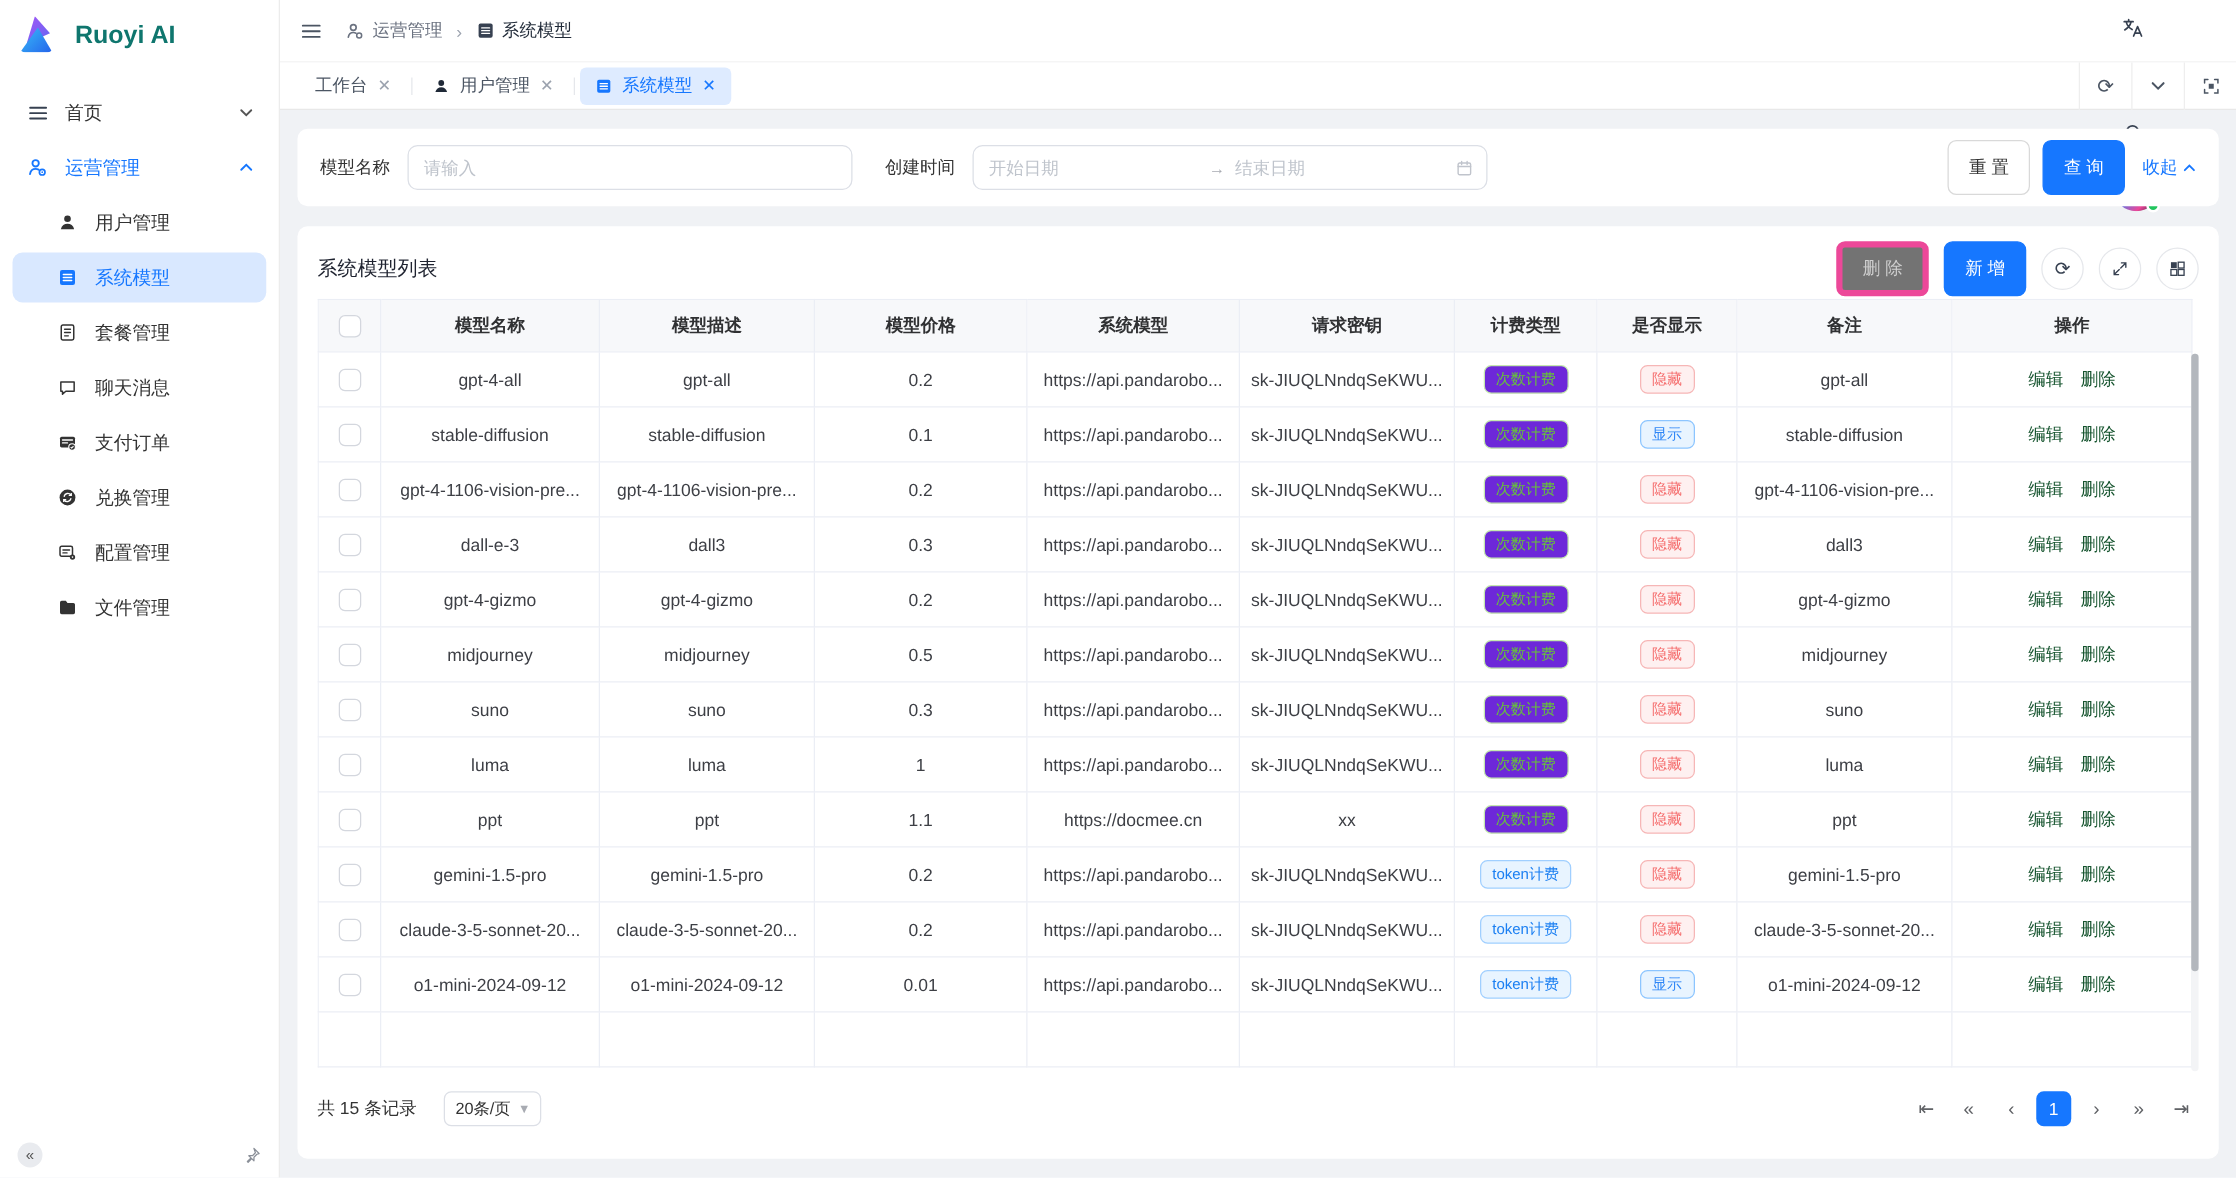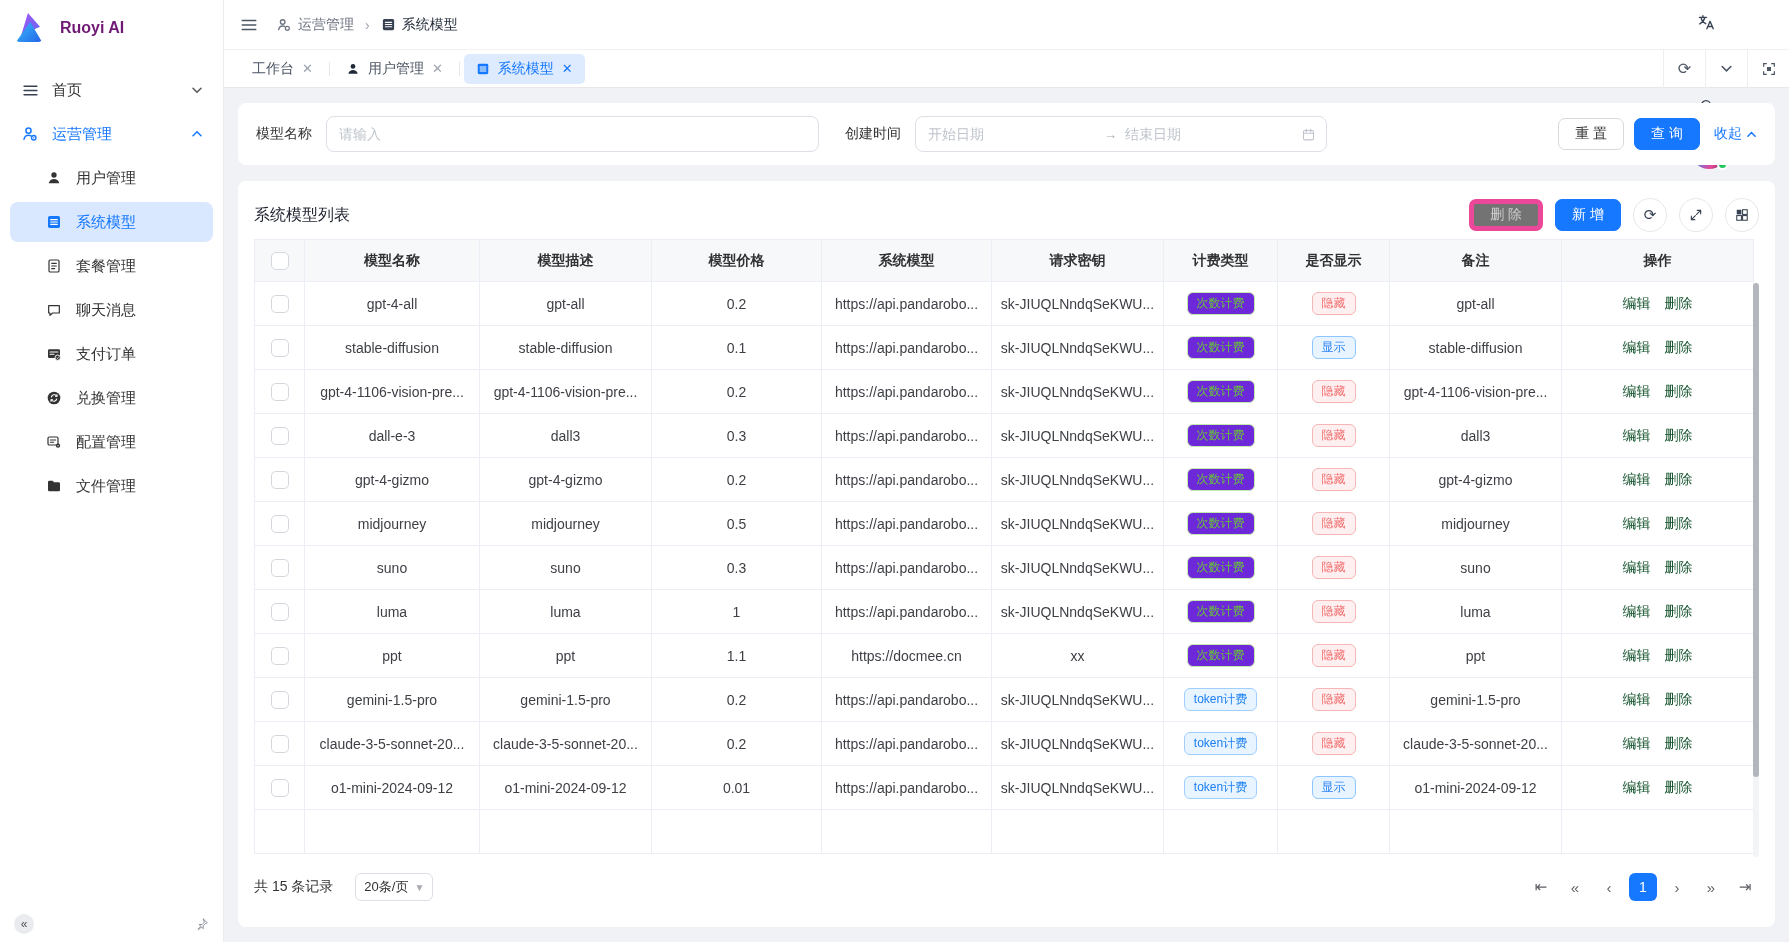--- a/index.html
+++ b/index.html
@@ -6,21 +6,21 @@
     font-family:"Liberation Sans","DejaVu Sans",sans-serif;background:#f0f2f5;color:#333;}
   *{box-sizing:border-box;}
   svg{display:block;}
 
   
   .sidebar{position:absolute;left:0;top:0;width:224px;height:942px;background:#fff;border-right:1px solid #ececec;z-index:5;}
   .logo-row{display:flex;align-items:center;gap:10px;height:56px;padding:0 16px;}
   .logo-mark{width:34px;height:30px;position:relative;}
   .logo-mark .t1{position:absolute;left:2px;top:0;width:22px;height:22px;background:linear-gradient(135deg,#a855f7,#6366f1);clip-path:polygon(15% 100%,100% 62%,45% 0%);border-radius:4px;}
   .logo-mark .t2{position:absolute;left:0;top:9px;width:26px;height:20px;background:linear-gradient(135deg,#38bdf8,#2563eb);clip-path:polygon(0% 100%,100% 100%,55% 0%);border-radius:4px;}
-  .logo-text{font-size:16px;font-weight:700;color:#701a75;}
+  .logo-text{font-size:20px;font-weight:700;color:#0f766e;}
   .menu{padding:14px 10px 0 10px;}
   .mi{display:flex;align-items:center;height:40px;margin-bottom:4px;padding:0 10px;border-radius:8px;cursor:pointer;color:#333;font-size:15px;}
   .mi .ic{width:20px;display:flex;justify-content:center;margin-right:12px;}
   .mi .ml{flex:1;}
   .mi .chev{margin-left:auto;}
   .mi.sub{padding-left:34px;}
   .mi.parent-open,.mi.parent-open .ml{color:#1677ff;}
   .mi.active{background:#d9e8ff;color:#1677ff;}
   .sb-footer{position:absolute;left:0;bottom:0;width:100%;height:36px;display:flex;align-items:center;padding:0 14px;}
   .collapse-btn{width:20px;height:20px;border-radius:50%;background:#e9ebef;color:#555;font-size:12px;display:flex;align-items:center;justify-content:center;cursor:pointer;}
@@ -48,28 +48,28 @@
   .tab .x{color:#9ca3af;font-size:13px;}
   .tab.active{background:#deebff;color:#1677ff;}
   .tab.active .x{color:#1677ff;}
   .tab-div{width:1px;height:14px;background:#e5e7eb;margin:0 4px;}
   .tab-right{margin-left:auto;display:flex;height:38px;}
   .tr-btn{width:42px;height:38px;display:flex;align-items:center;justify-content:center;border-left:1px solid #eee;color:#4b5563;cursor:pointer;font-size:16px;}
 
   
   .filter-card{position:absolute;left:238px;top:103px;width:1537px;height:62px;background:#fff;border-radius:8px;display:flex;align-items:center;padding:0 18px;}
   .flabel{font-size:14px;color:#333;margin-right:14px;}
-  .finput{width:493px;height:36px;border:1px solid #dcdfe6;border-radius:8px;padding:0 12px;font-size:14px;outline:none;color:#333;font-family:inherit;}
+  .finput{width:356px;height:36px;border:1px solid #dcdfe6;border-radius:8px;padding:0 12px;font-size:14px;outline:none;color:#333;font-family:inherit;}
   .finput::placeholder{color:#bfc4cc;}
   .daterange{width:412px;height:36px;border:1px solid #dcdfe6;border-radius:8px;display:flex;align-items:center;padding:0 10px;gap:6px;}
   .dinput{border:none;outline:none;flex:1;font-size:14px;color:#333;min-width:0;font-family:inherit;}
   .dinput::placeholder{color:#bfc4cc;}
   .darrow{color:#a8abb2;font-size:13px;}
   .fspacer{flex:1;}
-  .btn{height:32px;border-radius:7px;font-size:14px;display:inline-flex;align-items:center;justify-content:center;padding:0 16px;cursor:pointer;white-space:nowrap;}
+  .btn{height:44px;border-radius:7px;font-size:14px;display:inline-flex;align-items:center;justify-content:center;padding:0 16px;cursor:pointer;white-space:nowrap;}
   .btn.ghost{background:#fff;border:1px solid #d9d9d9;color:#333;}
   .btn.primary{background:#1677ff;border:1px solid #1677ff;color:#fff;}
   .btn.disabled{background:#737373;border:5px solid #ec4899;color:#cfcfcf;cursor:not-allowed;}
   .collapse-link{display:flex;align-items:center;gap:4px;color:#1677ff;font-size:14px;margin-left:14px;cursor:pointer;}
 
   
   .table-card{position:absolute;left:238px;top:181px;width:1537px;height:746px;background:#fff;border-radius:8px;padding:10px 16px 8px 16px;}
   .tc-head{height:48px;display:flex;align-items:center;}
   .tc-title{font-size:16px;color:#1f2330;}
   .tc-tools{margin-left:auto;display:flex;align-items:center;gap:12px;}

